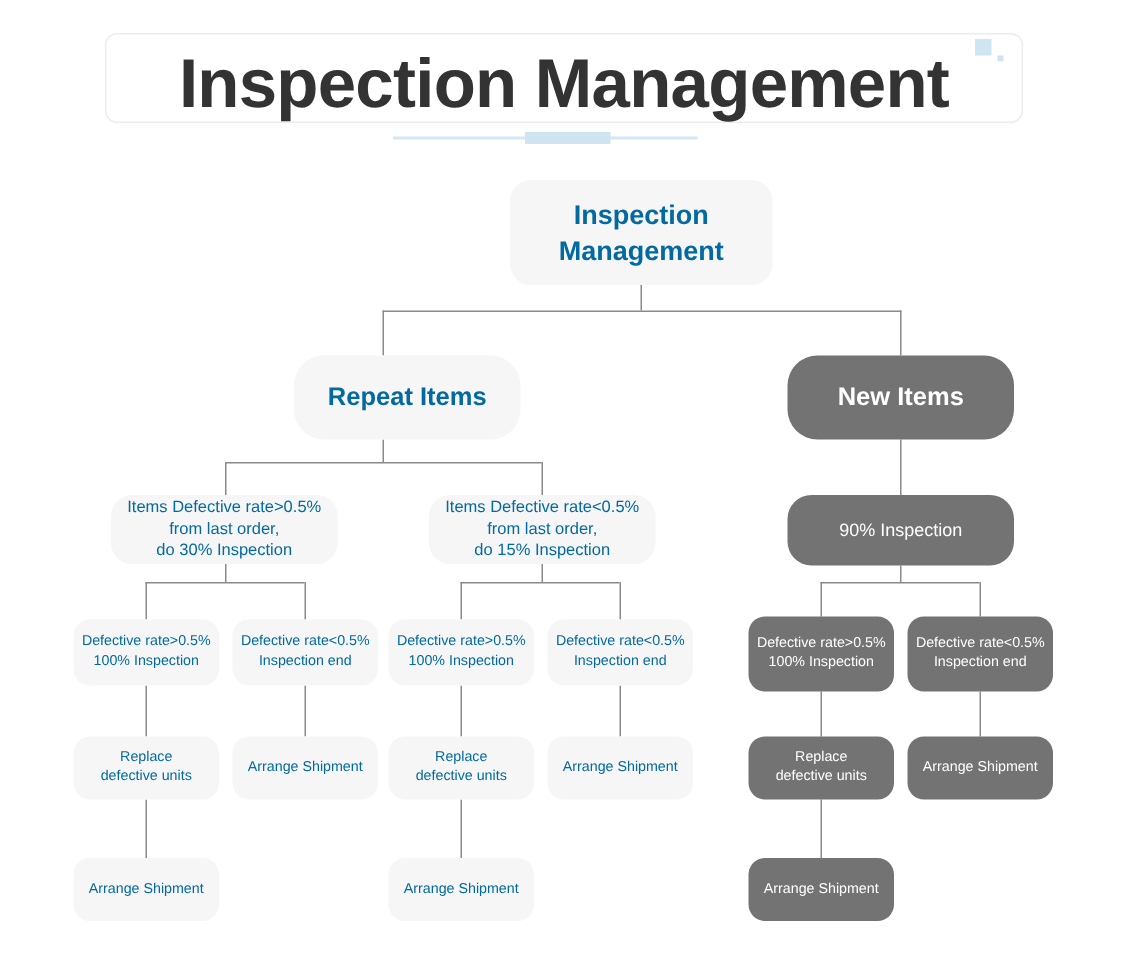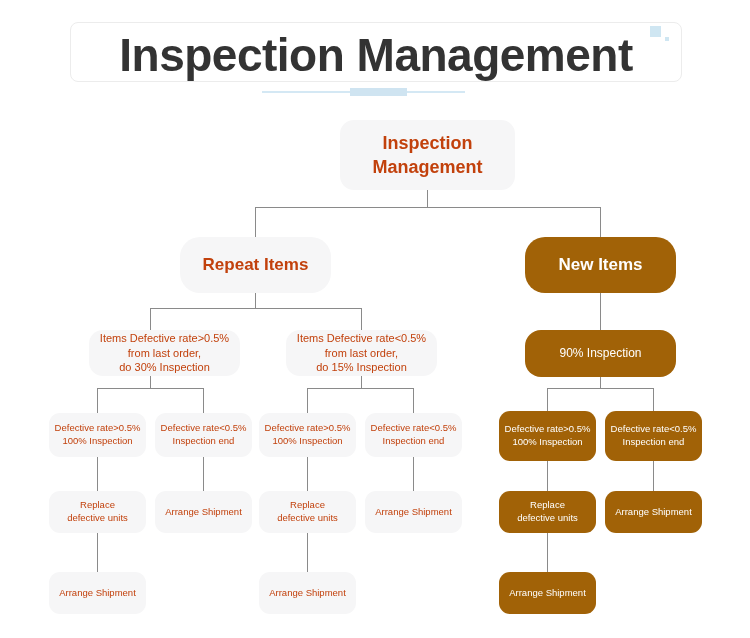--- a/index.html
+++ b/index.html
@@ -90,24 +90,24 @@
     display: flex;
     align-items: center;
     justify-content: center;
     text-align: center;
     border-radius: 12px;
     line-height: 1.35;
     white-space: pre-line;
   }
   .node.blue {
     background: #f6f6f7;
-    color: #c2410c;
+    color: #0369a1;
   }
   .node.pink {
-    background: #a16207;
+    background: #737373;
     color: #ffffff;
   }
   .node.root {
     font-size: 18px;
     font-weight: bold;
     border-radius: 14px;
   }
   .node.lvl2 {
     font-size: 17px;
     font-weight: bold;
@@ -178,25 +178,25 @@
 <div class="conn v" style="left:547px; top:461px; height:30px;"></div>
 <div class="conn v" style="left:653px; top:461px; height:30px;"></div>
 
 <div class="conn v" style="left:97px; top:533px; height:39px;"></div>
 <div class="conn v" style="left:307px; top:533px; height:39px;"></div>
 <div class="conn v" style="left:547px; top:533px; height:39px;"></div>
 
 <div class="node blue root" style="left:340px; top:120px; width:175px; height:70px;">Inspection
 Management</div>
 
-<div class="node blue lvl2" style="left:180px; top:237px; width:151px; height:56px;">Repeat Items</div>
+<div class="node blue lvl2" style="left:196px; top:237px; width:151px; height:56px;">Repeat Items</div>
 
 <div class="node pink lvl2" style="left:525px; top:237px; width:151px; height:56px;">New Items</div>
 
-<div class="node blue lvl3" style="left:89px; top:330px; width:151px; height:46px;">Items Defective rate&gt;0.5%
+<div class="node blue lvl3" style="left:74px; top:330px; width:151px; height:46px;">Items Defective rate&gt;0.5%
 from last order,
 do 30% Inspection</div>
 
 <div class="node blue lvl3" style="left:286px; top:330px; width:151px; height:46px;">Items Defective rate&lt;0.5%
 from last order,
 do 15% Inspection</div>
 
 <div class="node pink lvl3 pinkbig" style="left:525px; top:330px; width:151px; height:47px;">90% Inspection</div>
 
 <div class="node blue lvl4" style="left:49px; top:413px; width:97px; height:44px;">Defective rate&gt;0.5%

